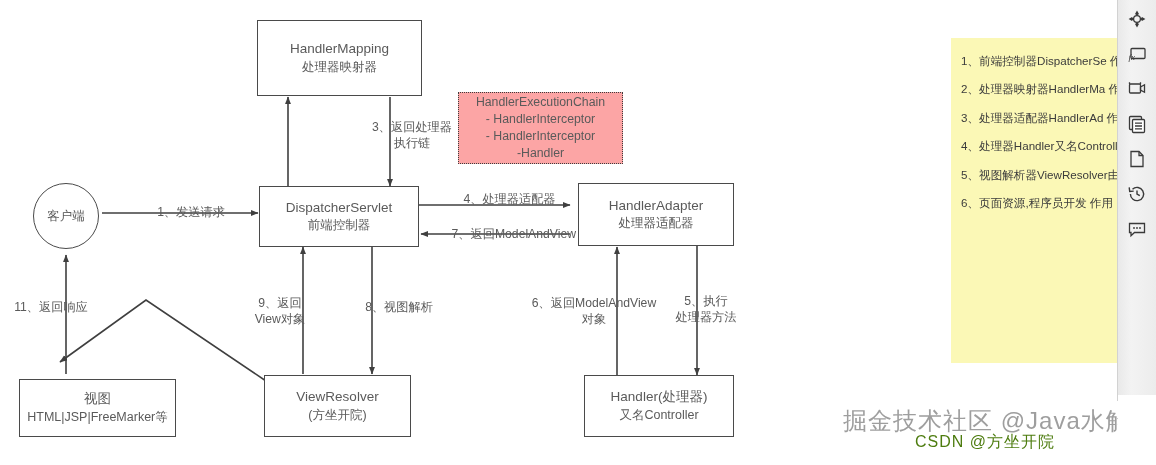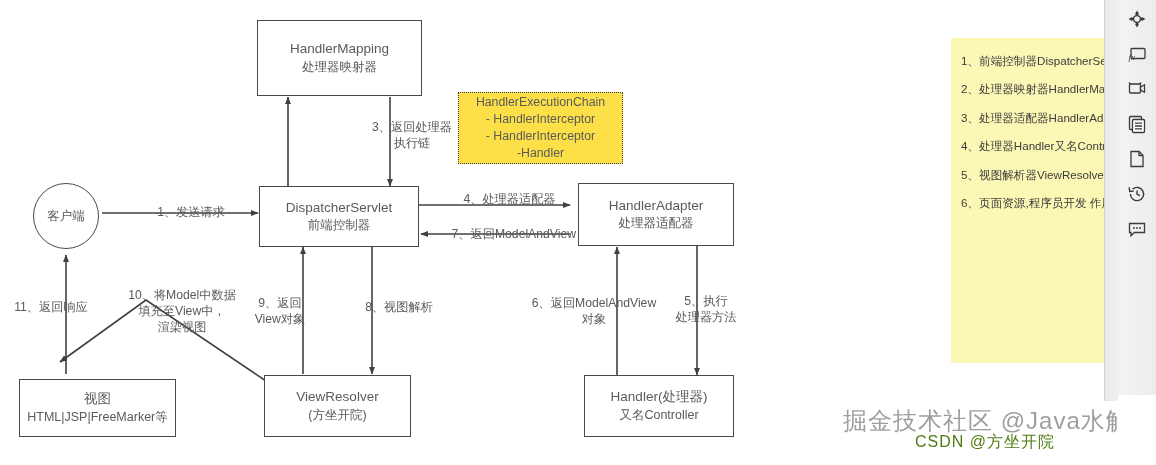--- a/index.html
+++ b/index.html
@@ -14,38 +14,38 @@
         background:#fff;display:flex;flex-direction:column;
         justify-content:center;text-align:center;color:#5a5a5a;line-height:1.35;}
   .node .l1{font-size:13.5px;}
   .node .l2{font-size:12.5px;}
 
   .circle{position:absolute;box-sizing:border-box;border:1.6px solid #4a4a4a;
           border-radius:50%;background:#fff;display:flex;align-items:center;
           justify-content:center;font-size:12.5px;color:#5a5a5a;}
 
   .chain{position:absolute;box-sizing:border-box;border:1.7px dotted #3d3d3d;
-         background:#fde047;display:flex;flex-direction:column;align-items:center;
+         background:#fca5a5;display:flex;flex-direction:column;align-items:center;
          justify-content:center;text-align:center;font-size:12.3px;color:#5a5a5a;
          line-height:1.38;}
 
   .lbl{position:absolute;font-size:12.2px;color:#5a5a5a;text-align:center;
        line-height:1.3;white-space:pre-line;background:transparent;}
 
   
   #note{position:absolute;left:951px;top:38px;width:198px;height:325px;
         background:#fbf8b6;overflow:hidden;padding:14px 10px 0 10px;
         box-sizing:border-box;font-size:11.6px;color:#3b3b3b;line-height:1.5;}
   #note .blk{margin-bottom:11px;white-space:nowrap;}
 
   
   #rail{position:absolute;right:0;top:0;width:38px;height:395px;
         background:linear-gradient(90deg,#e9e9e9 0%,#f3f3f3 35%,#ececec 100%);
         border-left:1px solid #d2d2d2;display:flex;flex-direction:column;
-        align-items:center;padding-top:6px;gap:9px;padding-left:13px;}
+        align-items:center;padding-top:6px;gap:9px;}
   #rail .ti{width:26px;height:26px;display:flex;align-items:center;
             justify-content:center;cursor:pointer;}
   #rail .ti svg{display:block;}
 
   
   #wm{position:absolute;left:843px;top:405px;font-size:24px;color:#8e8e8e;
       opacity:.85;white-space:nowrap;letter-spacing:1px;}
   #wm2{position:absolute;left:915px;top:432px;font-size:16px;color:#4d7c0f;
        white-space:nowrap;letter-spacing:1px;}
   #rail-edge{position:absolute;right:0;top:395px;width:38px;height:70px;
@@ -143,23 +143,20 @@
   <div class="lbl" style="left:520px;top:296px;width:148px;">6、返回ModelAndView
 对象</div>
 
   <div class="lbl" style="left:426px;top:227px;width:150px;text-align:right;">7、返回ModelAndView</div>
 
   <div class="lbl" style="left:357px;top:300px;width:84px;">8、视图解析</div>
 
   <div class="lbl" style="left:244px;top:296px;width:72px;">9、返回
 View对象</div>
 
-  <div class="lbl" style="left:112px;top:288px;width:140px;">10、将Model中数据
-填充至View中，
-渲染视图</div>
 
   <div class="lbl" style="left:8px;top:300px;width:86px;">11、返回响应</div>
 
   <div id="note">
     <div class="blk">1、前端控制器DispatcherSe
 作用：接收请求,进行请求分发</div>
     <div class="blk">2、处理器映射器HandlerMa
 作用：根据请求URL，找到对</div>
     <div class="blk">3、处理器适配器HandlerAd
 作用：调用处理器（Handler</div>

